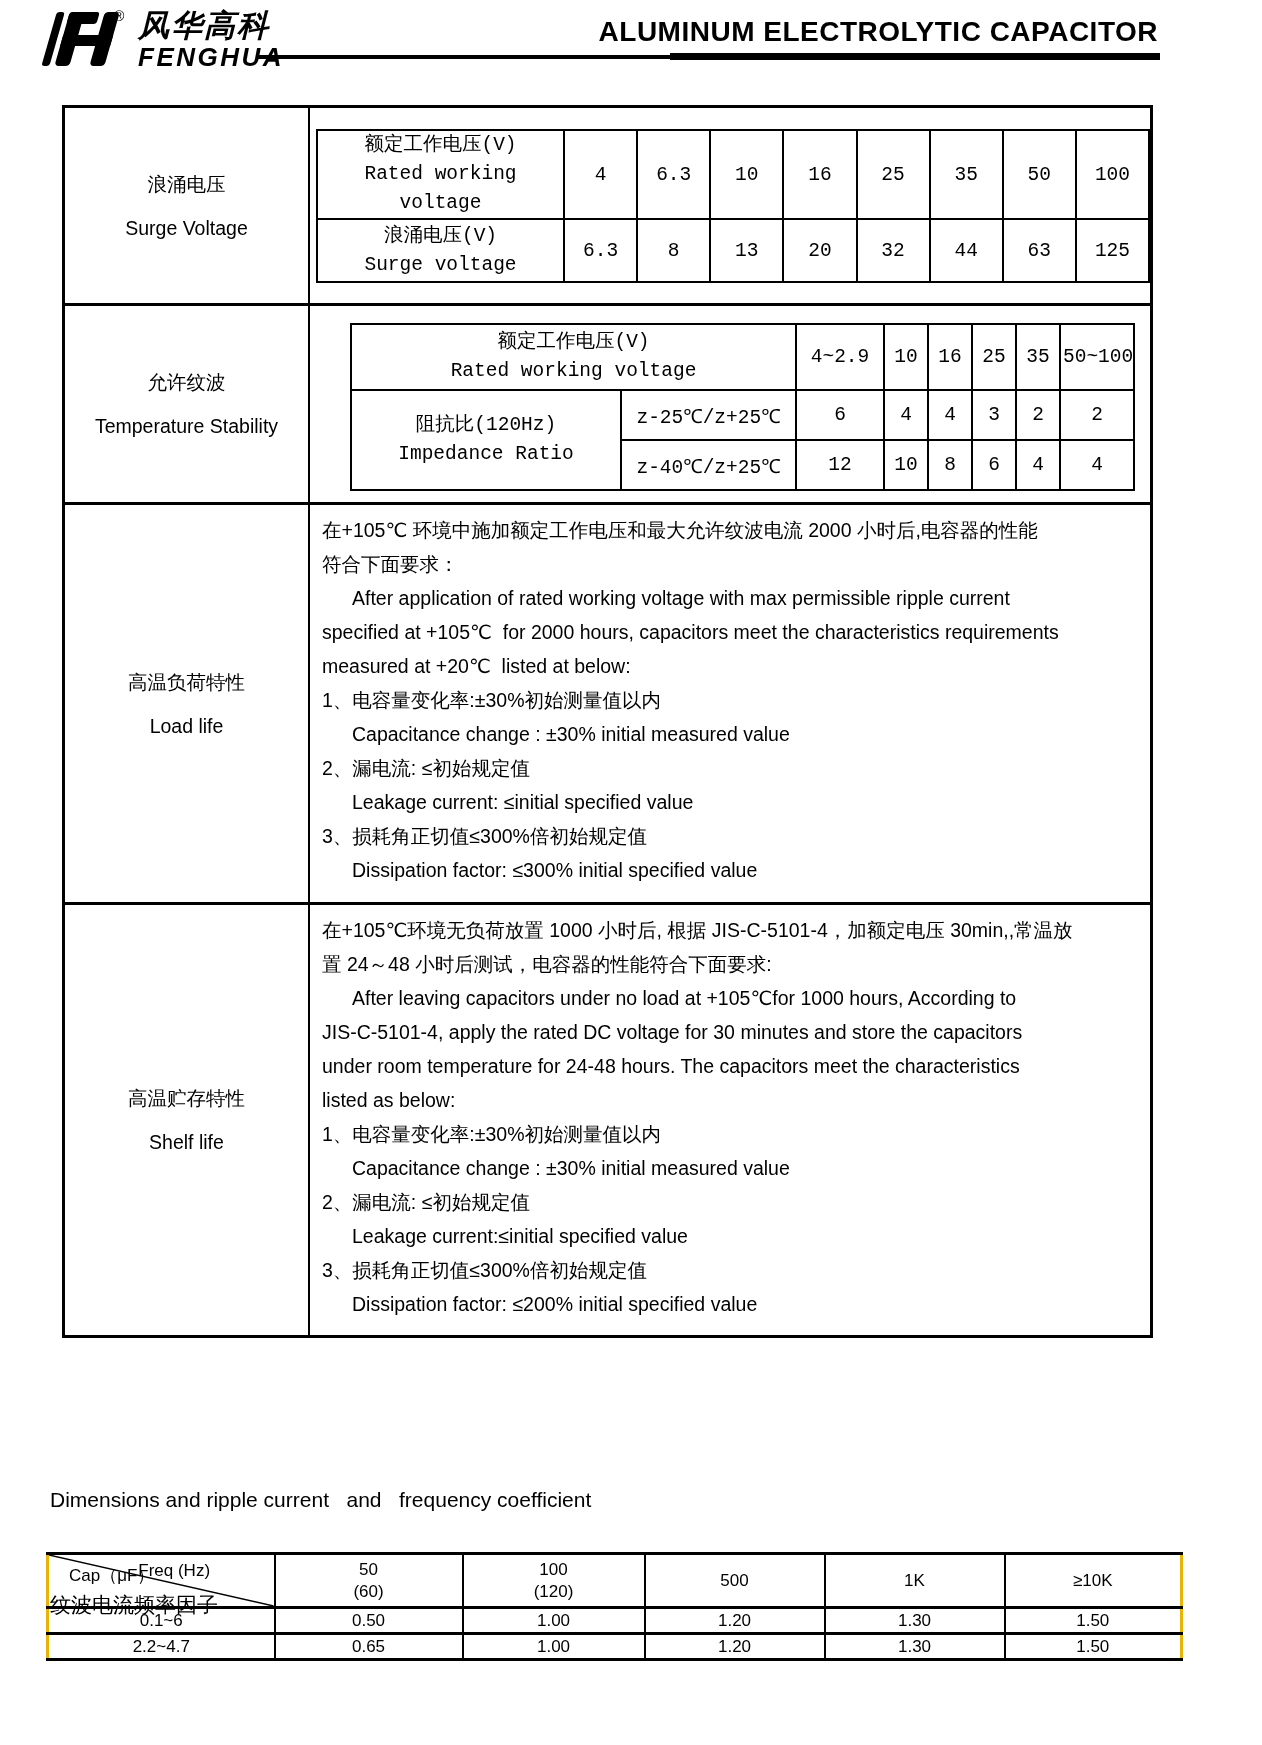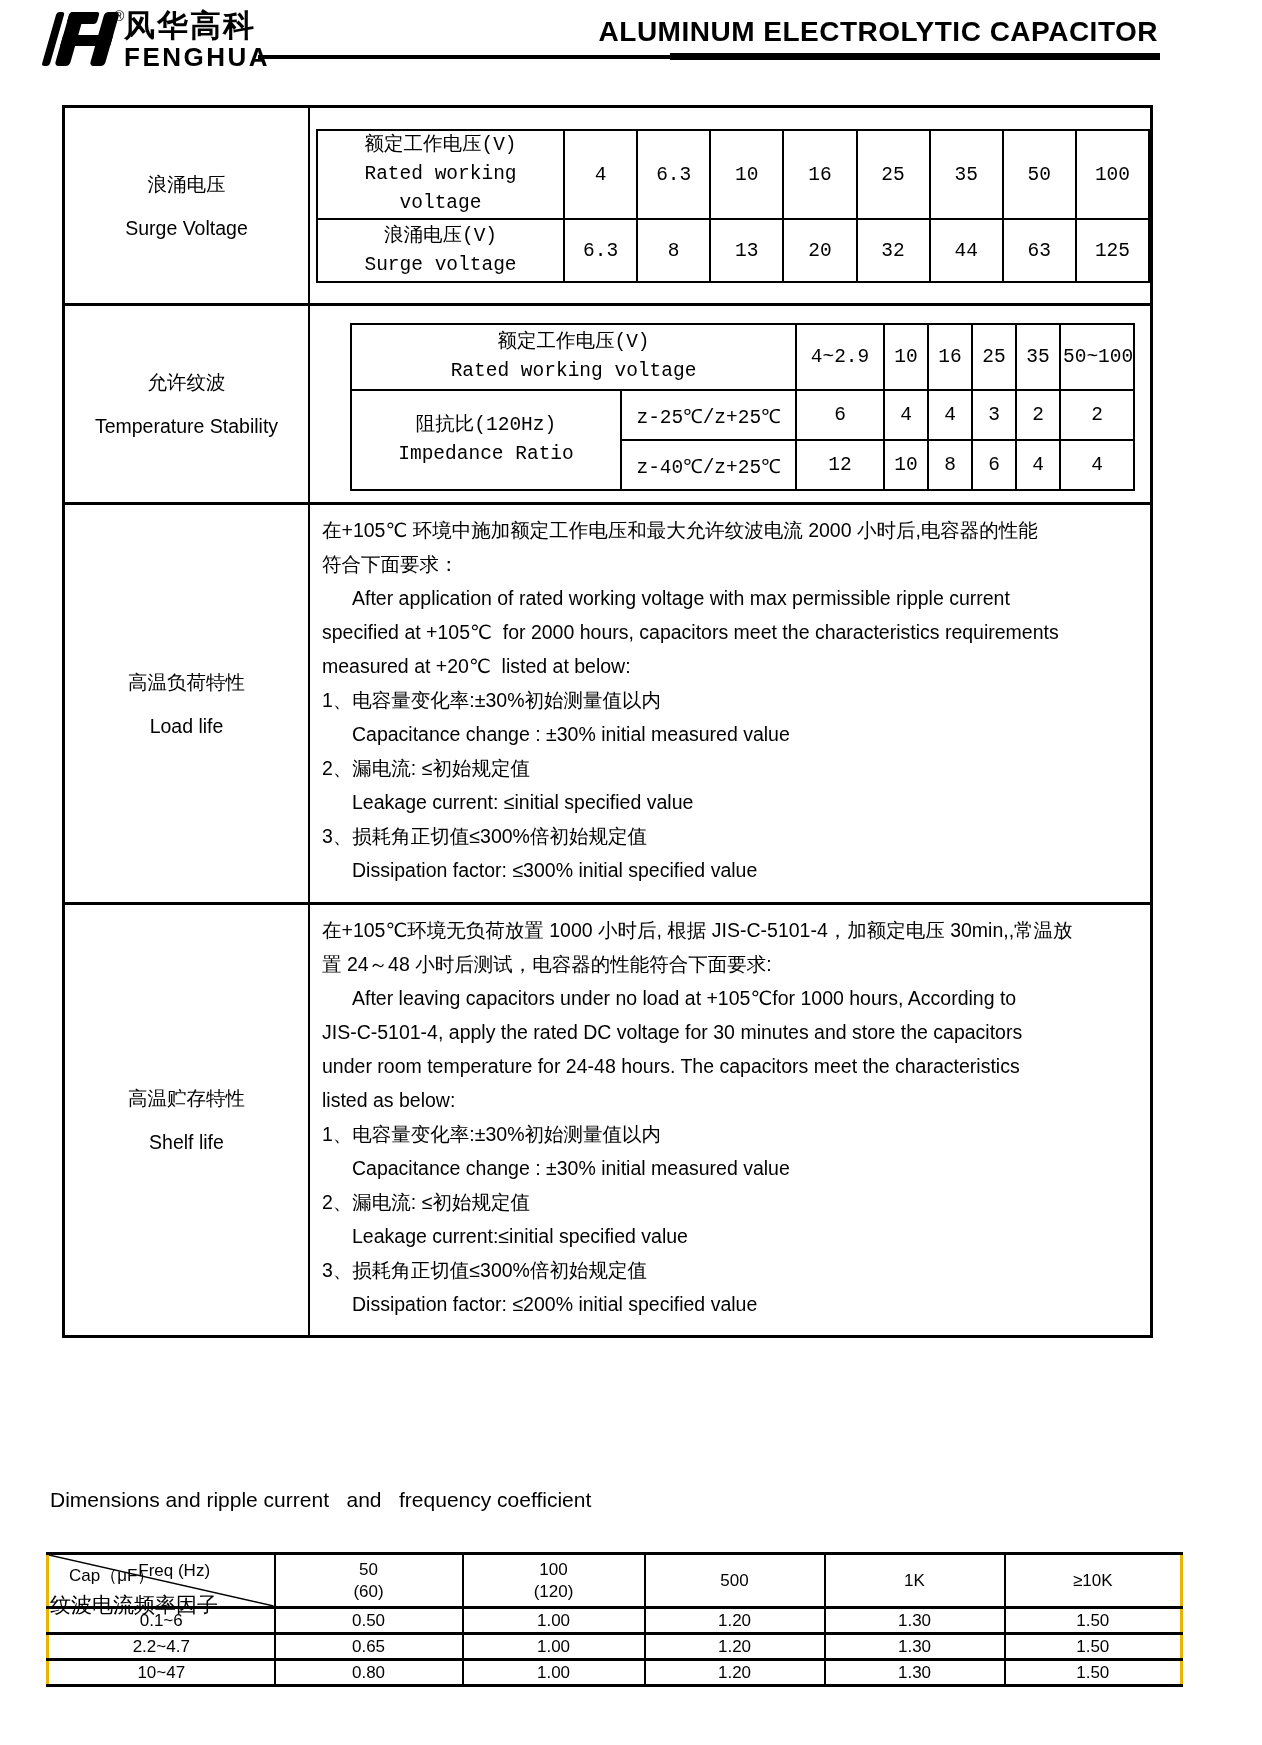--- a/index.html
+++ b/index.html
@@ -3,21 +3,21 @@
 <meta charset="utf-8">
 <style>
   html,body{margin:0;padding:0;background:#fff;}
   .page{position:relative;width:1262px;height:1745px;background:#fff;color:#000;
         font-family:"Liberation Sans","DejaVu Sans",sans-serif;overflow:hidden;}
 
   
   .logo{position:absolute;left:30px;top:8px;width:120px;height:62px;}
   .logo svg{display:block;}
   .reg{position:absolute;left:84px;top:0px;font-size:14px;}
-  .brand{position:absolute;left:124px;top:10px;line-height:1;}
+  .brand{position:absolute;left:138px;top:10px;line-height:1;font-style:italic;}
   .brand-zh{font-size:31px;font-weight:bold;letter-spacing:2px;}
   .brand-en{font-size:26px;font-weight:bold;letter-spacing:2.5px;margin-top:3px;}
   .doc-title{position:absolute;top:16px;right:104px;margin:0;font-size:28px;font-weight:bold;
              letter-spacing:0.5px;white-space:nowrap;}
   .rule{position:absolute;left:258px;top:52px;width:902px;height:9px;}
   .rule .r1{position:absolute;left:0;top:3px;width:420px;height:4px;background:#000;}
   .rule .r2{position:absolute;left:412px;top:1px;width:490px;height:7px;background:#000;}
 
   
   table{border-collapse:collapse;}
@@ -287,24 +287,16 @@
           <td>1.50</td>
         </tr>
         <tr>
           <td>2.2~4.7</td>
           <td>0.65</td>
           <td>1.00</td>
           <td>1.20</td>
           <td>1.30</td>
           <td>1.50</td>
         </tr>
-        <tr>
-          <td>10~47</td>
-          <td>0.80</td>
-          <td>1.00</td>
-          <td>1.20</td>
-          <td>1.30</td>
-          <td>1.50</td>
-        </tr>
       </tbody>
   </table>
 
 </div>
 
 </body></html>

